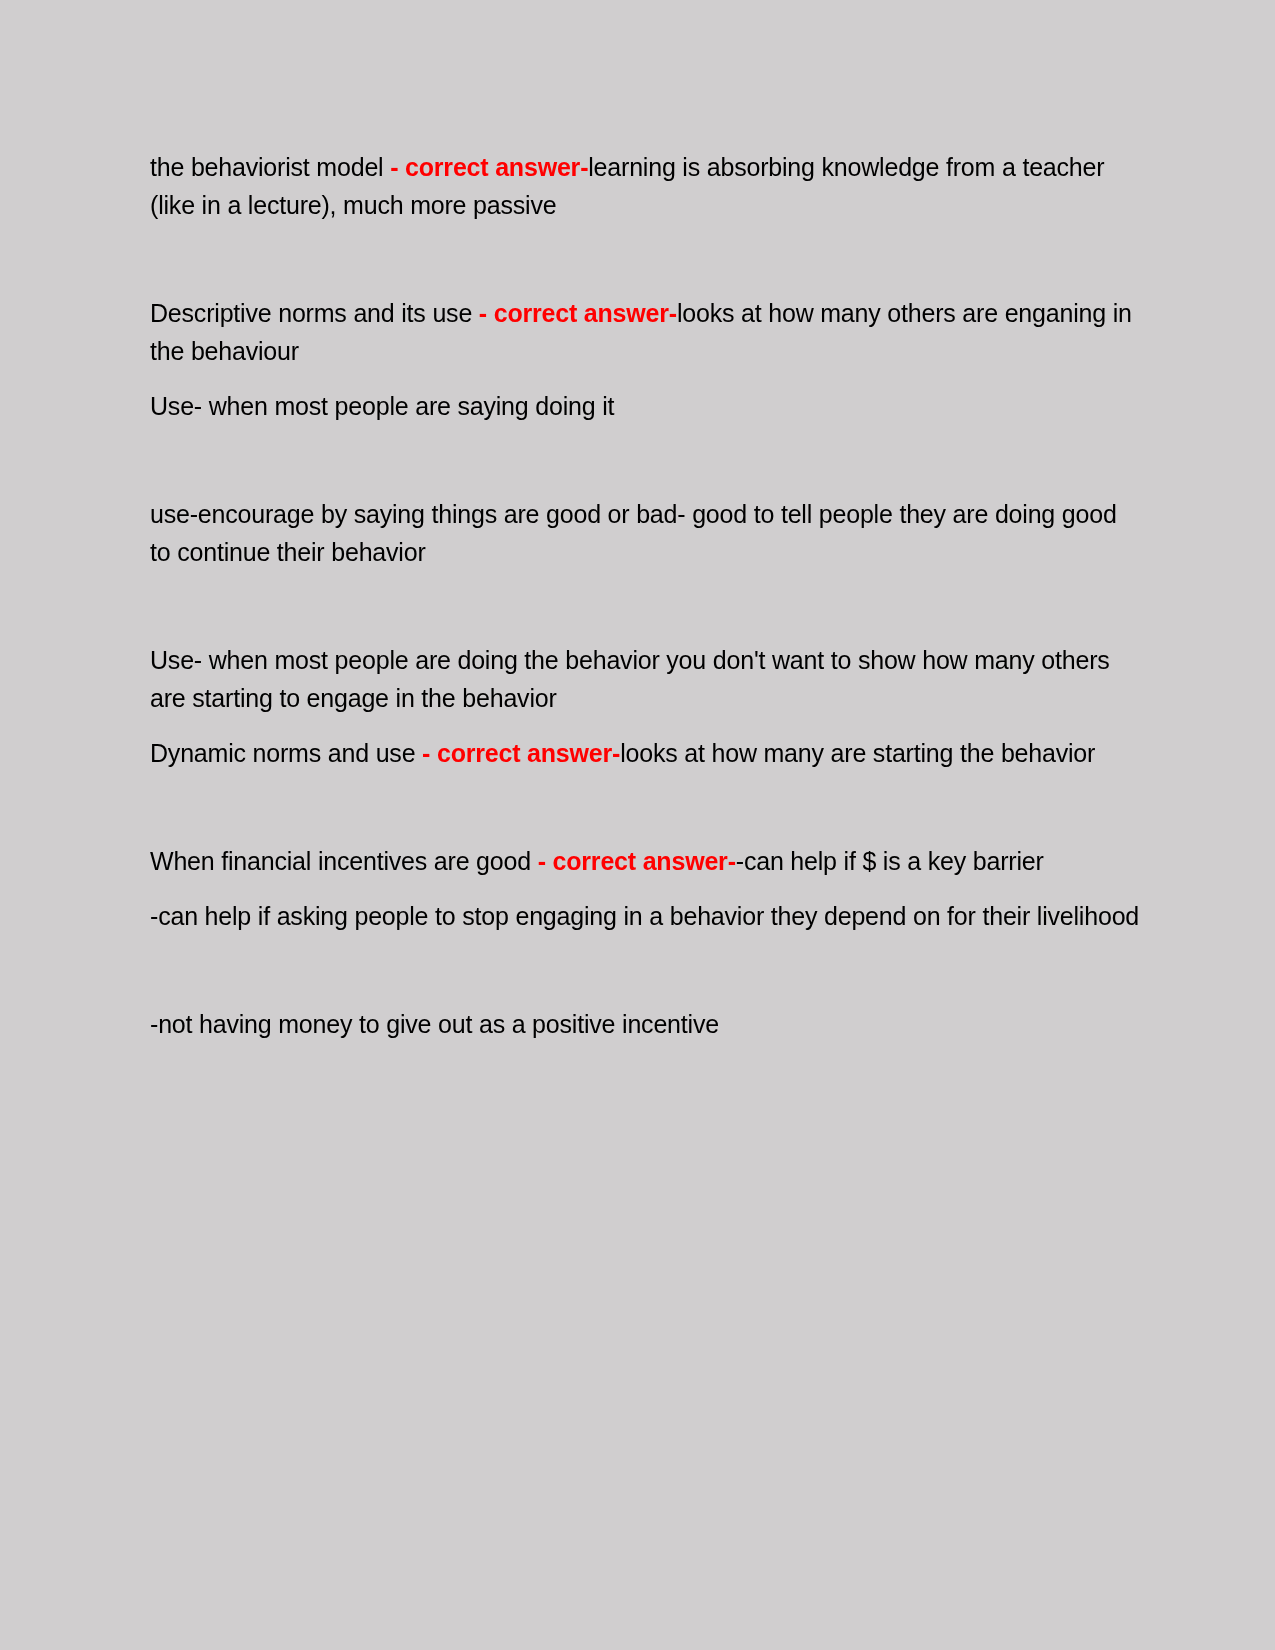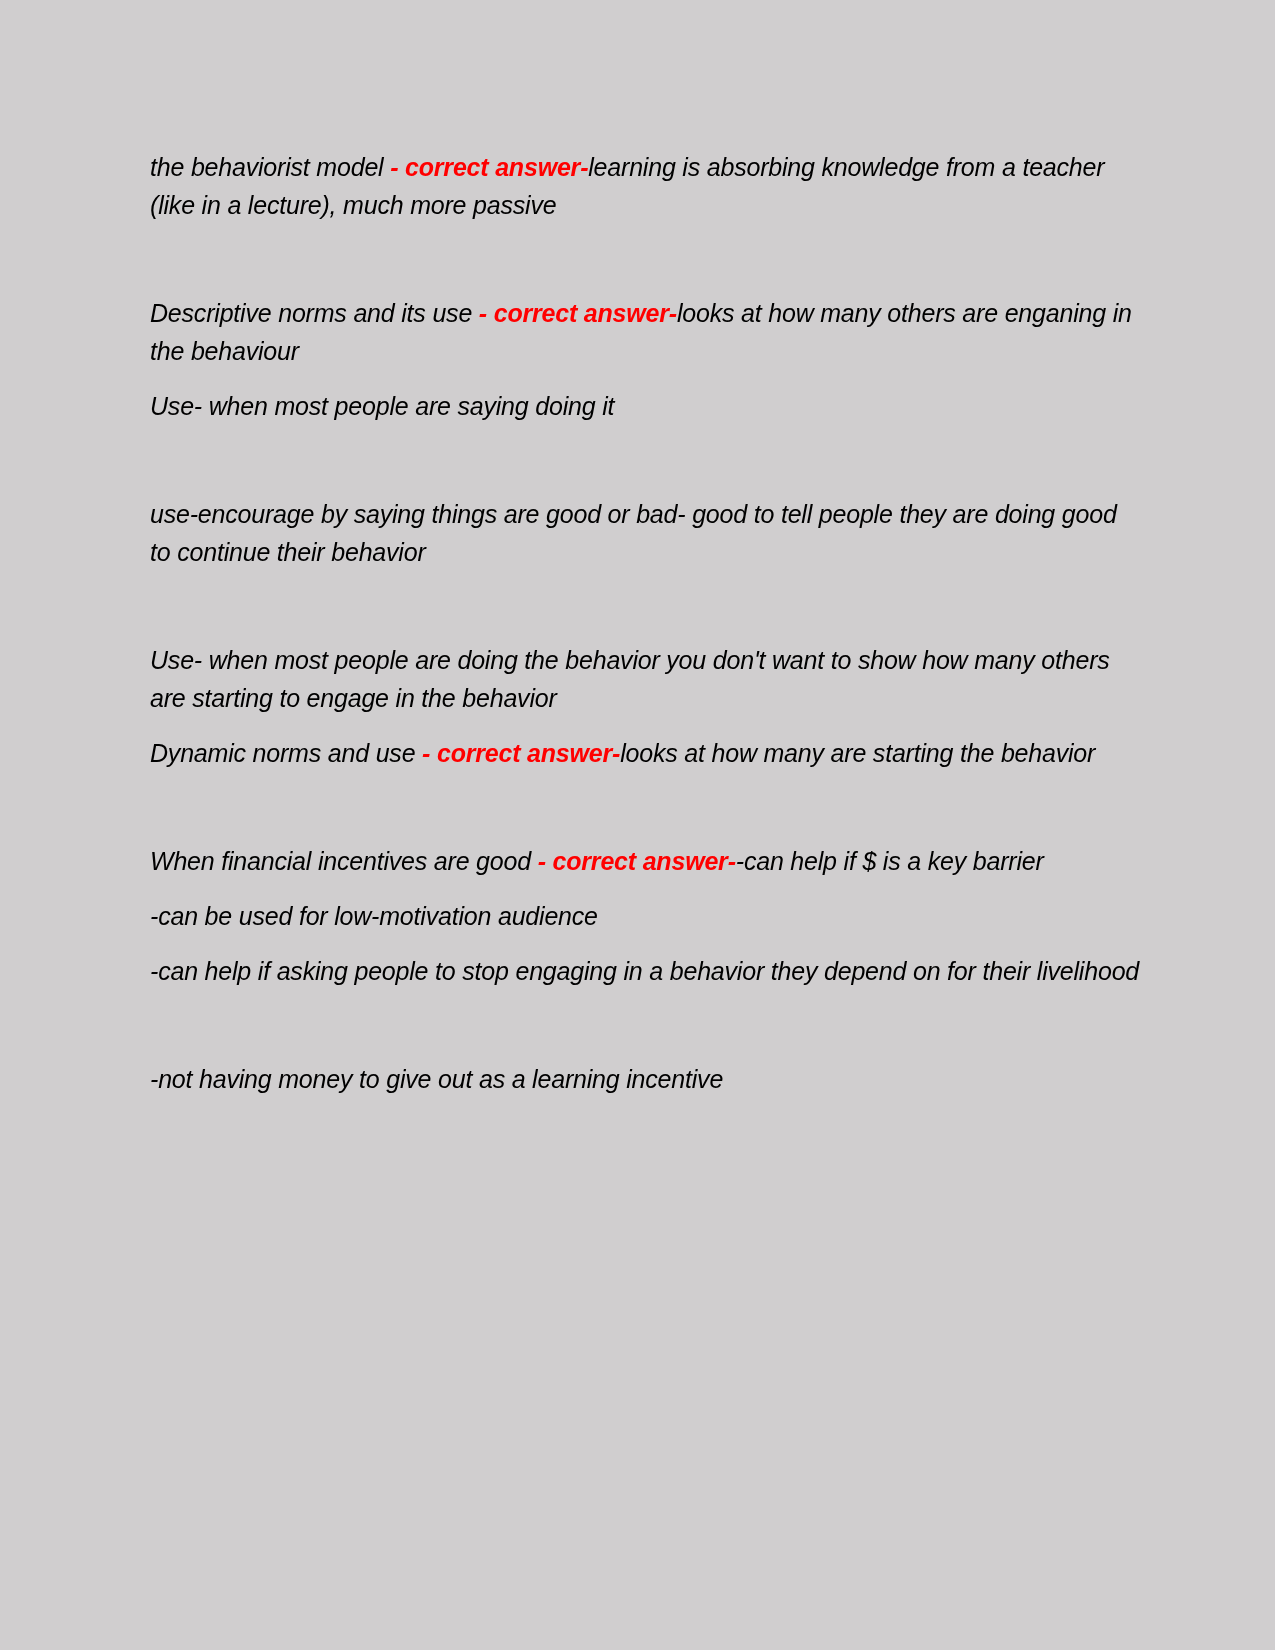--- a/index.html
+++ b/index.html
@@ -4,21 +4,21 @@
 <style>
   html, body { margin: 0; padding: 0; }
   body {
     width: 1275px; height: 1650px;
     background: #d0cecf;
     font-family: "Liberation Sans", "DejaVu Sans", sans-serif;
     color: #000;
     position: relative;
     overflow: hidden;
   }
-  .page { position: absolute; left: 150px; top: 148px; width: 990px; font-style: italic; }
+  .page { position: absolute; left: 150px; top: 148px; width: 990px; }
   .entry { margin: 0 0 70px 0; }
   .line {
     font-size: 25px;
     line-height: 38px;
     margin: 0 0 17px 0;
     letter-spacing: -0.2px;
   }
   .ca { color: #ff0000; font-weight: bold; }
 </style>
 </head>
@@ -39,21 +39,20 @@
     <p class="line">use-encourage by saying things are good or bad- good to tell people they are doing good to continue their behavior</p>
   </div>
 
   <div class="entry">
     <p class="line">Use- when most people are doing the behavior you don't want to show how many others are starting to engage in the behavior</p>
     <p class="line"><span>Dynamic norms and use </span><span class="ca">- correct answer-</span><span>looks at how many are starting the behavior</span></p>
   </div>
 
   <div class="entry">
     <p class="line"><span>When financial incentives are good </span><span class="ca">- correct answer-</span><span>-can help if $ is a key barrier</span></p>
-    <p class="line">-can be used for low-motivation audience</p>
     <p class="line">-can help if asking people to stop engaging in a behavior they depend on for their livelihood</p>
   </div>
 
   <div class="entry">
-    <p class="line">-not having money to give out as a learning incentive</p>
+    <p class="line">-not having money to give out as a positive incentive</p>
   </div>
 
 </div>
 
 </body></html>

